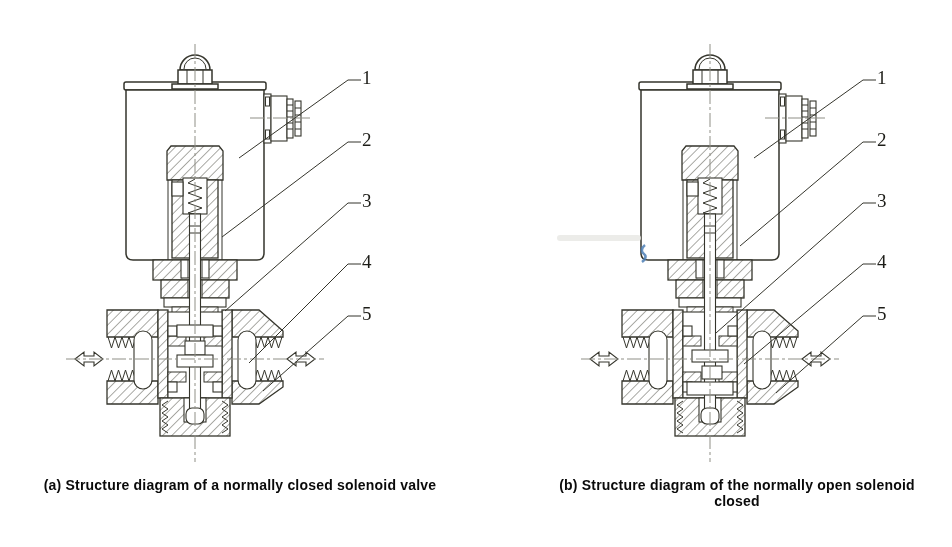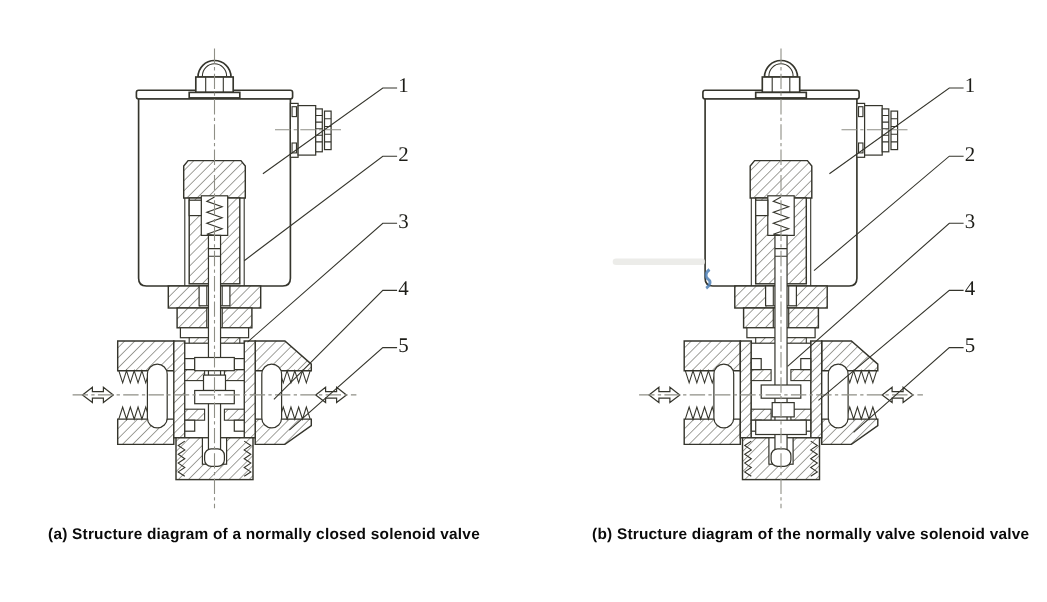--- a/index.html
+++ b/index.html
@@ -195,13 +195,13 @@
     <text class="num" x="362" y="320">5</text>
   </g>
 
   <g>
     <rect x="42" y="235" width="84" height="6" rx="3" style="fill:var(--smudge,#e9e9e5);opacity:.85"></rect>
     <path d="M130,245 c-4,3 -4,7 -1,9 c3,2 1,6 -2,8" style="fill:none;stroke:var(--watermark_blue,#4d7fb5);stroke-width:2.6;opacity:.85"></path>
   </g>
 </svg>
 
 <div id="cap-a" class="caption">(a) Structure diagram of a normally closed solenoid valve</div>
-<div id="cap-b" class="caption">(b) Structure diagram of the normally valve solenoid valve</div>
+<div id="cap-b" class="caption">(b) Structure diagram of the normally open solenoid closed</div>
 
 </body></html>

